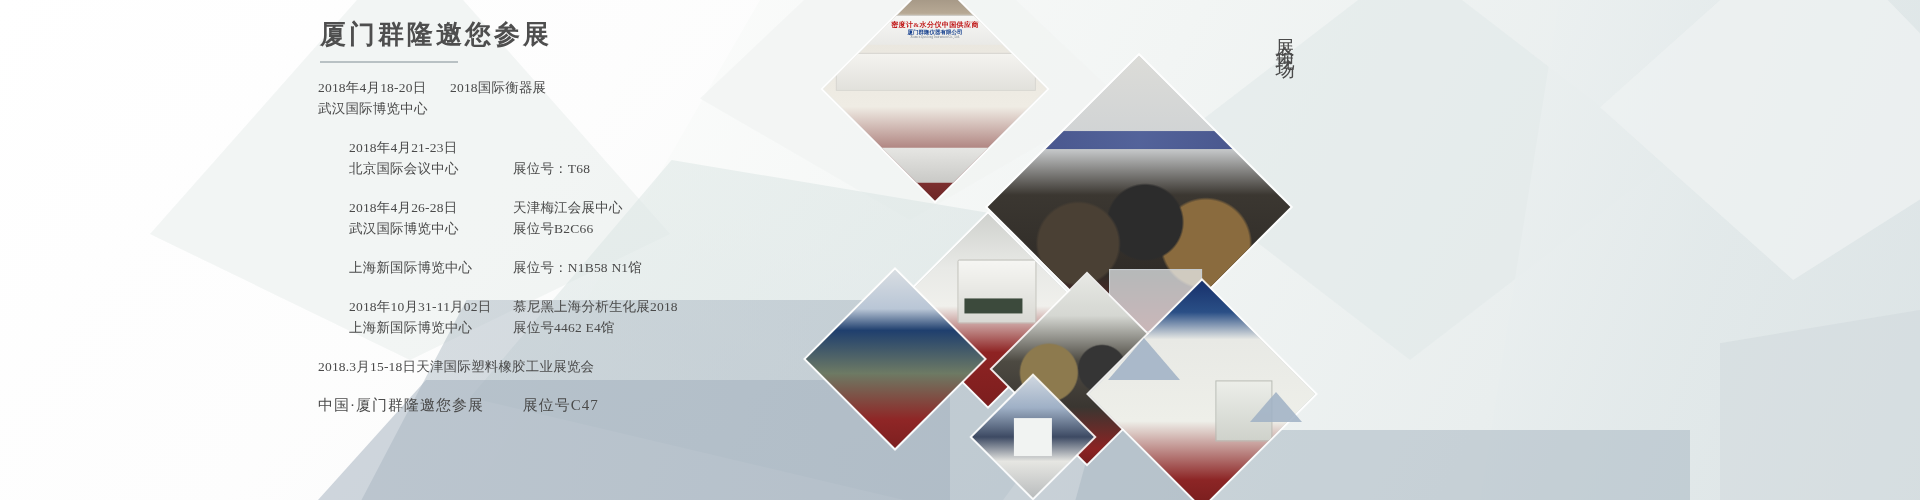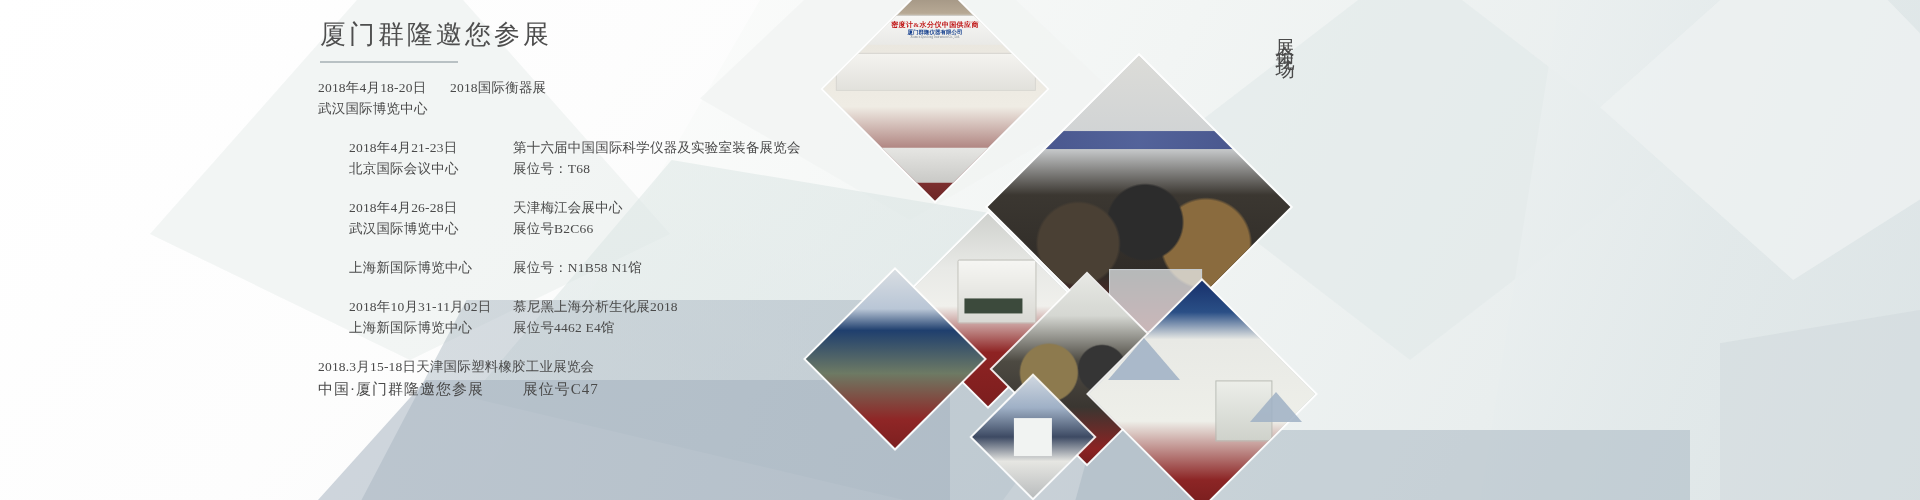--- a/index.html
+++ b/index.html
@@ -54,37 +54,37 @@
   
   .tri{position:absolute;width:0;height:0;pointer-events:none;}
   .tri-1{left:1108px;top:338px;border-left:36px solid transparent;border-right:36px solid transparent;border-bottom:42px solid #9fb0c4;opacity:.85;}
   .tri-2{left:1250px;top:392px;border-left:26px solid transparent;border-right:26px solid transparent;border-bottom:30px solid #9fb0c4;opacity:.85;}
 
   
   #panel{position:absolute;left:318px;top:18px;width:640px;}
   #title{
     font-size:26px;letter-spacing:3px;color:#4e4e4e;
     font-family:"Liberation Serif","DejaVu Serif",serif;
-    font-weight:400;line-height:1.3;padding-left:2px;
+    font-weight:700;line-height:1.3;padding-left:2px;
   }
   #title-rule{
     width:138px;height:2px;background:#b9c1c4;margin:9px 0 14px 2px;
   }
   .event{margin-bottom:18px;}
   .erow{
     display:flex;align-items:baseline;
     font-size:13.5px;color:#4a4a4a;line-height:21px;
     white-space:nowrap;letter-spacing:.2px;
   }
   .erow .c1{min-width:118px;display:inline-block;}
   .erow .c2{display:inline-block;padding-left:14px;}
   .event.wide .erow .c1{min-width:150px;margin-left:31px;}
   .event.single .erow{display:block;}
   .event.single .c1{min-width:0;}
-  .event.single .c2{padding-left:0;}
+  .event.single .c2{padding-left:0;margin-top:16px;}
   .erow.big{font-size:15px;line-height:24px;letter-spacing:1px;}
   .erow.big .c1{min-width:auto;}
   .erow.big .c2{padding-left:34px;}
 
   
   #collage{position:absolute;left:840px;top:-4px;width:520px;height:500px;}
   .dia{
     position:absolute;transform:rotate(45deg);overflow:hidden;
     box-shadow:0 0 0 2px rgba(255,255,255,.9);
     background:#cfd6d8;
@@ -213,21 +213,20 @@
         <span class="c2">2018国际衡器展</span>
       </div>
       <div class="erow">
         <span class="c1">武汉国际博览中心</span>
       </div>
     </div>
 
     <div class="event wide">
       <div class="erow">
         <span class="c1">2018年4月21-23日</span>
-        <span class="c2">第十六届中国国际科学仪器及实验室装备展览会</span>
       </div>
       <div class="erow">
         <span class="c1">北京国际会议中心</span>
         <span class="c2">展位号：T68</span>
       </div>
     </div>
 
     <div class="event wide">
       <div class="erow">
         <span class="c1">2018年4月26-28日</span>

